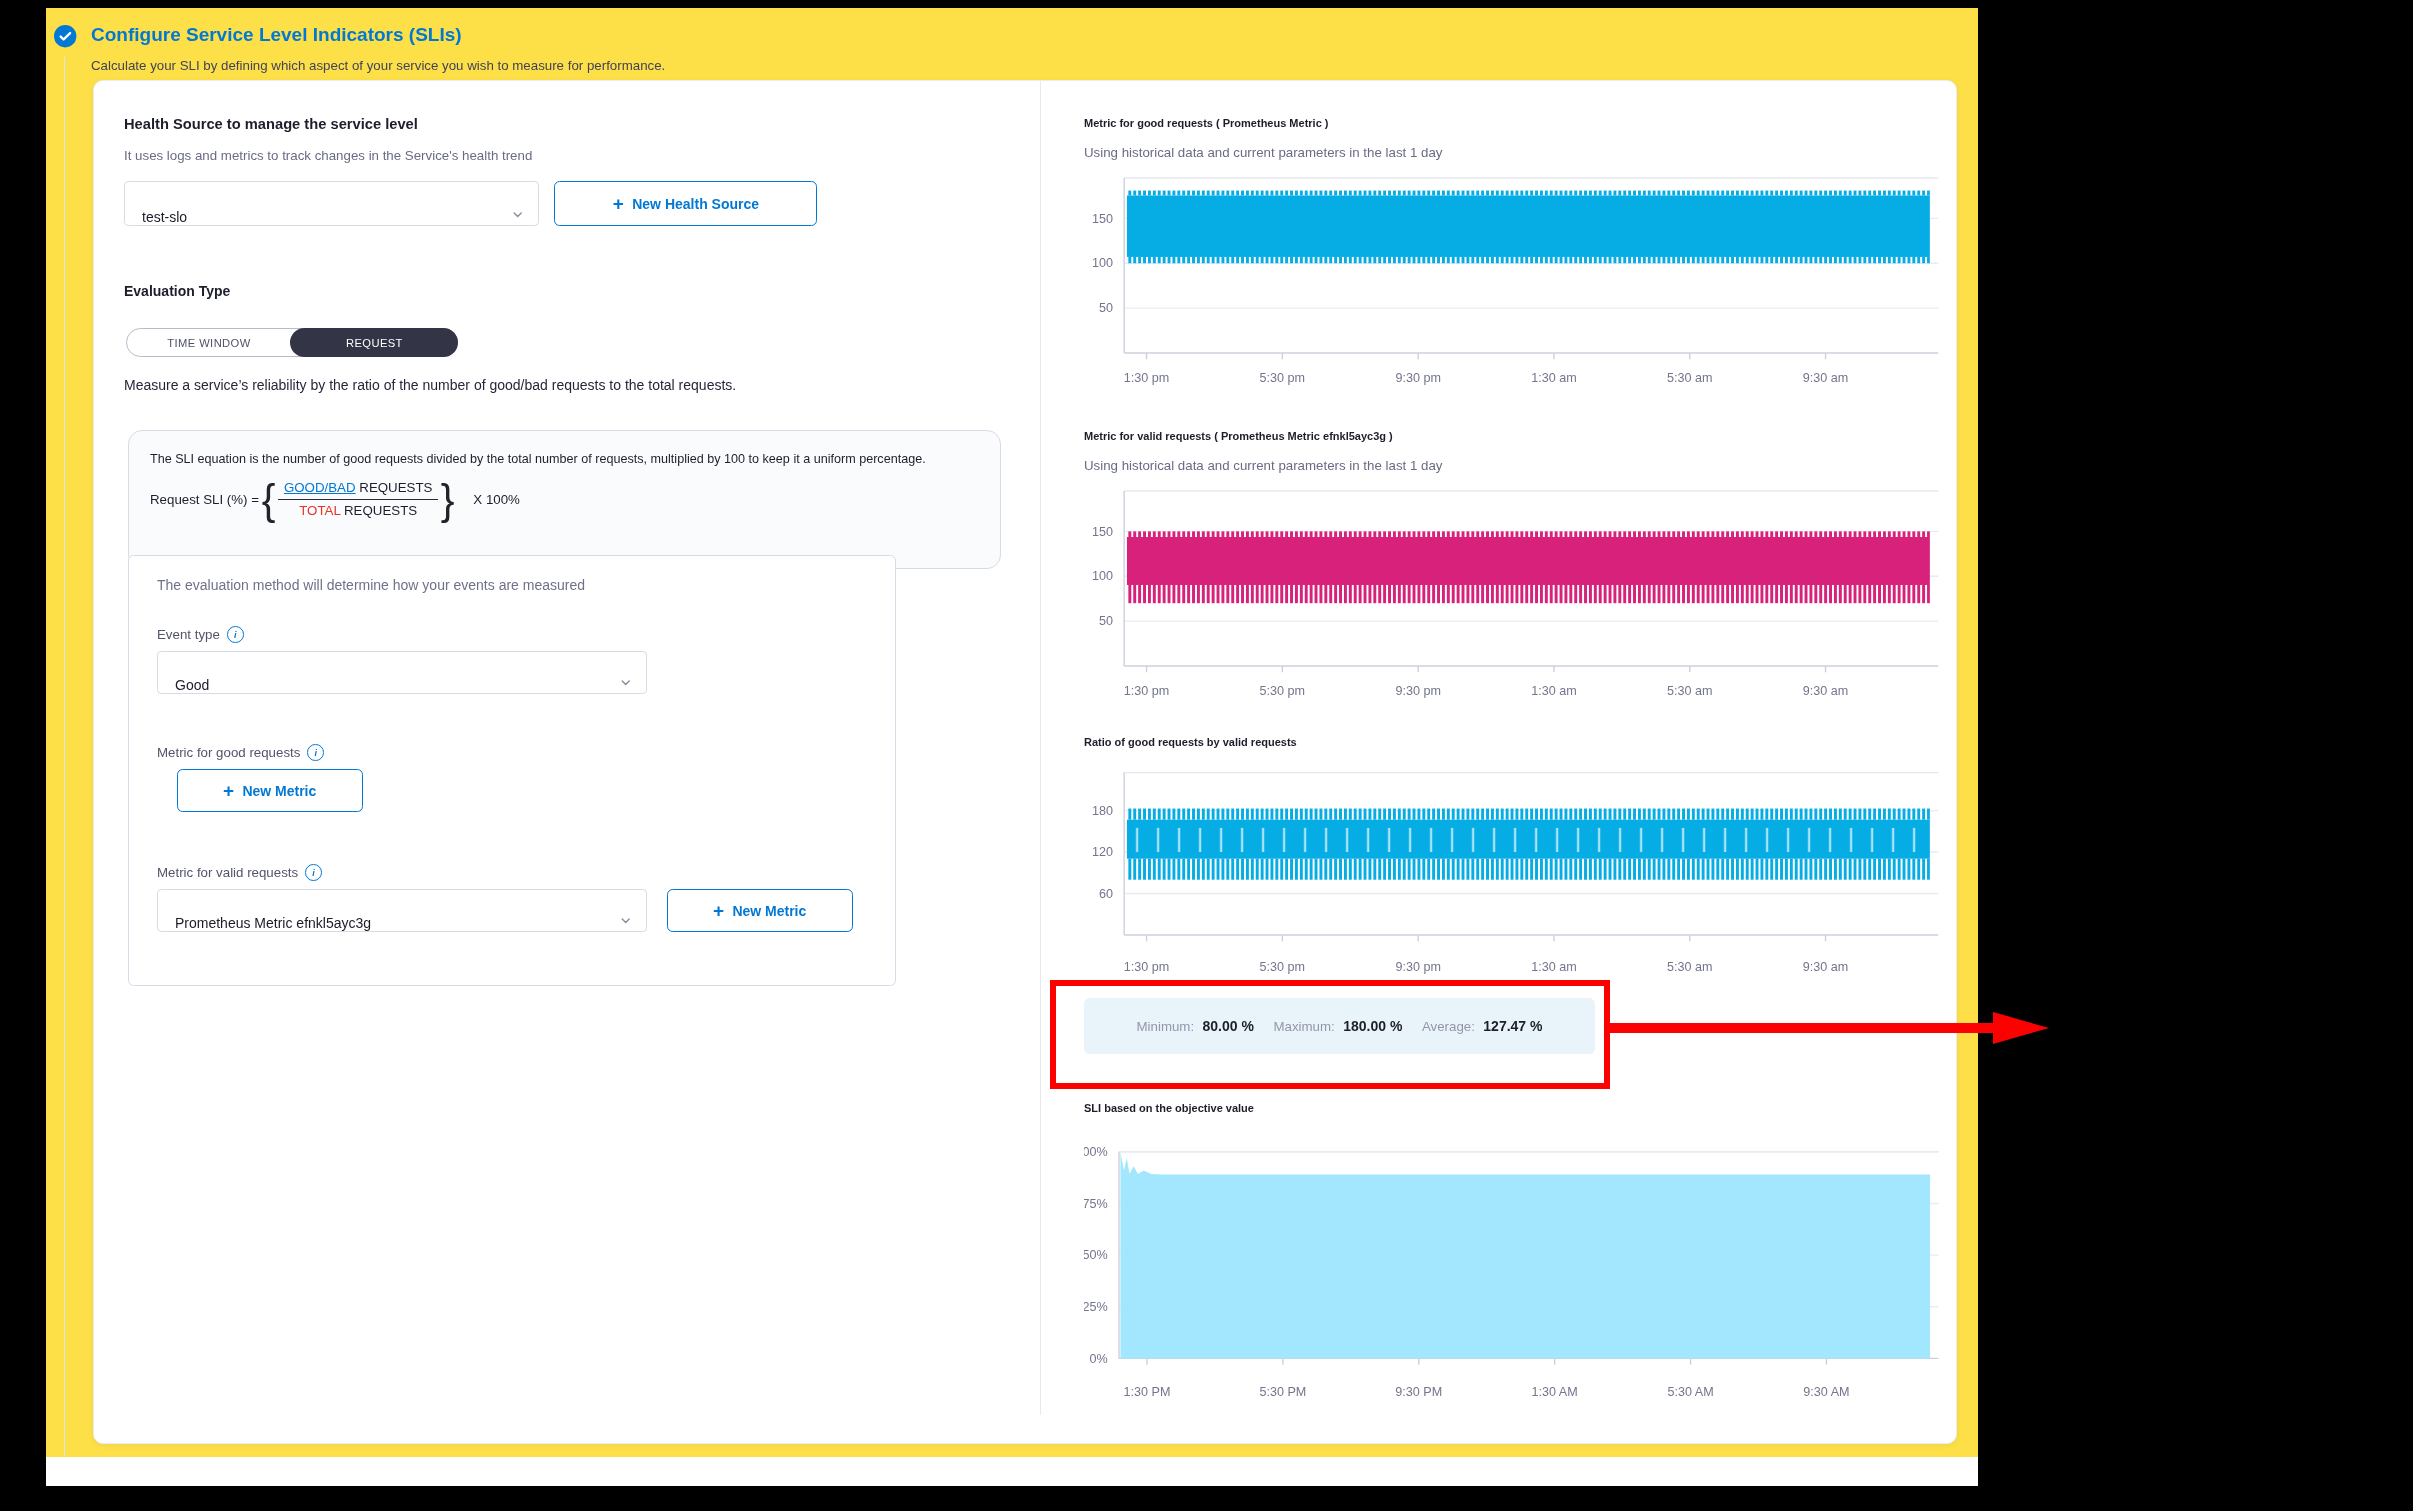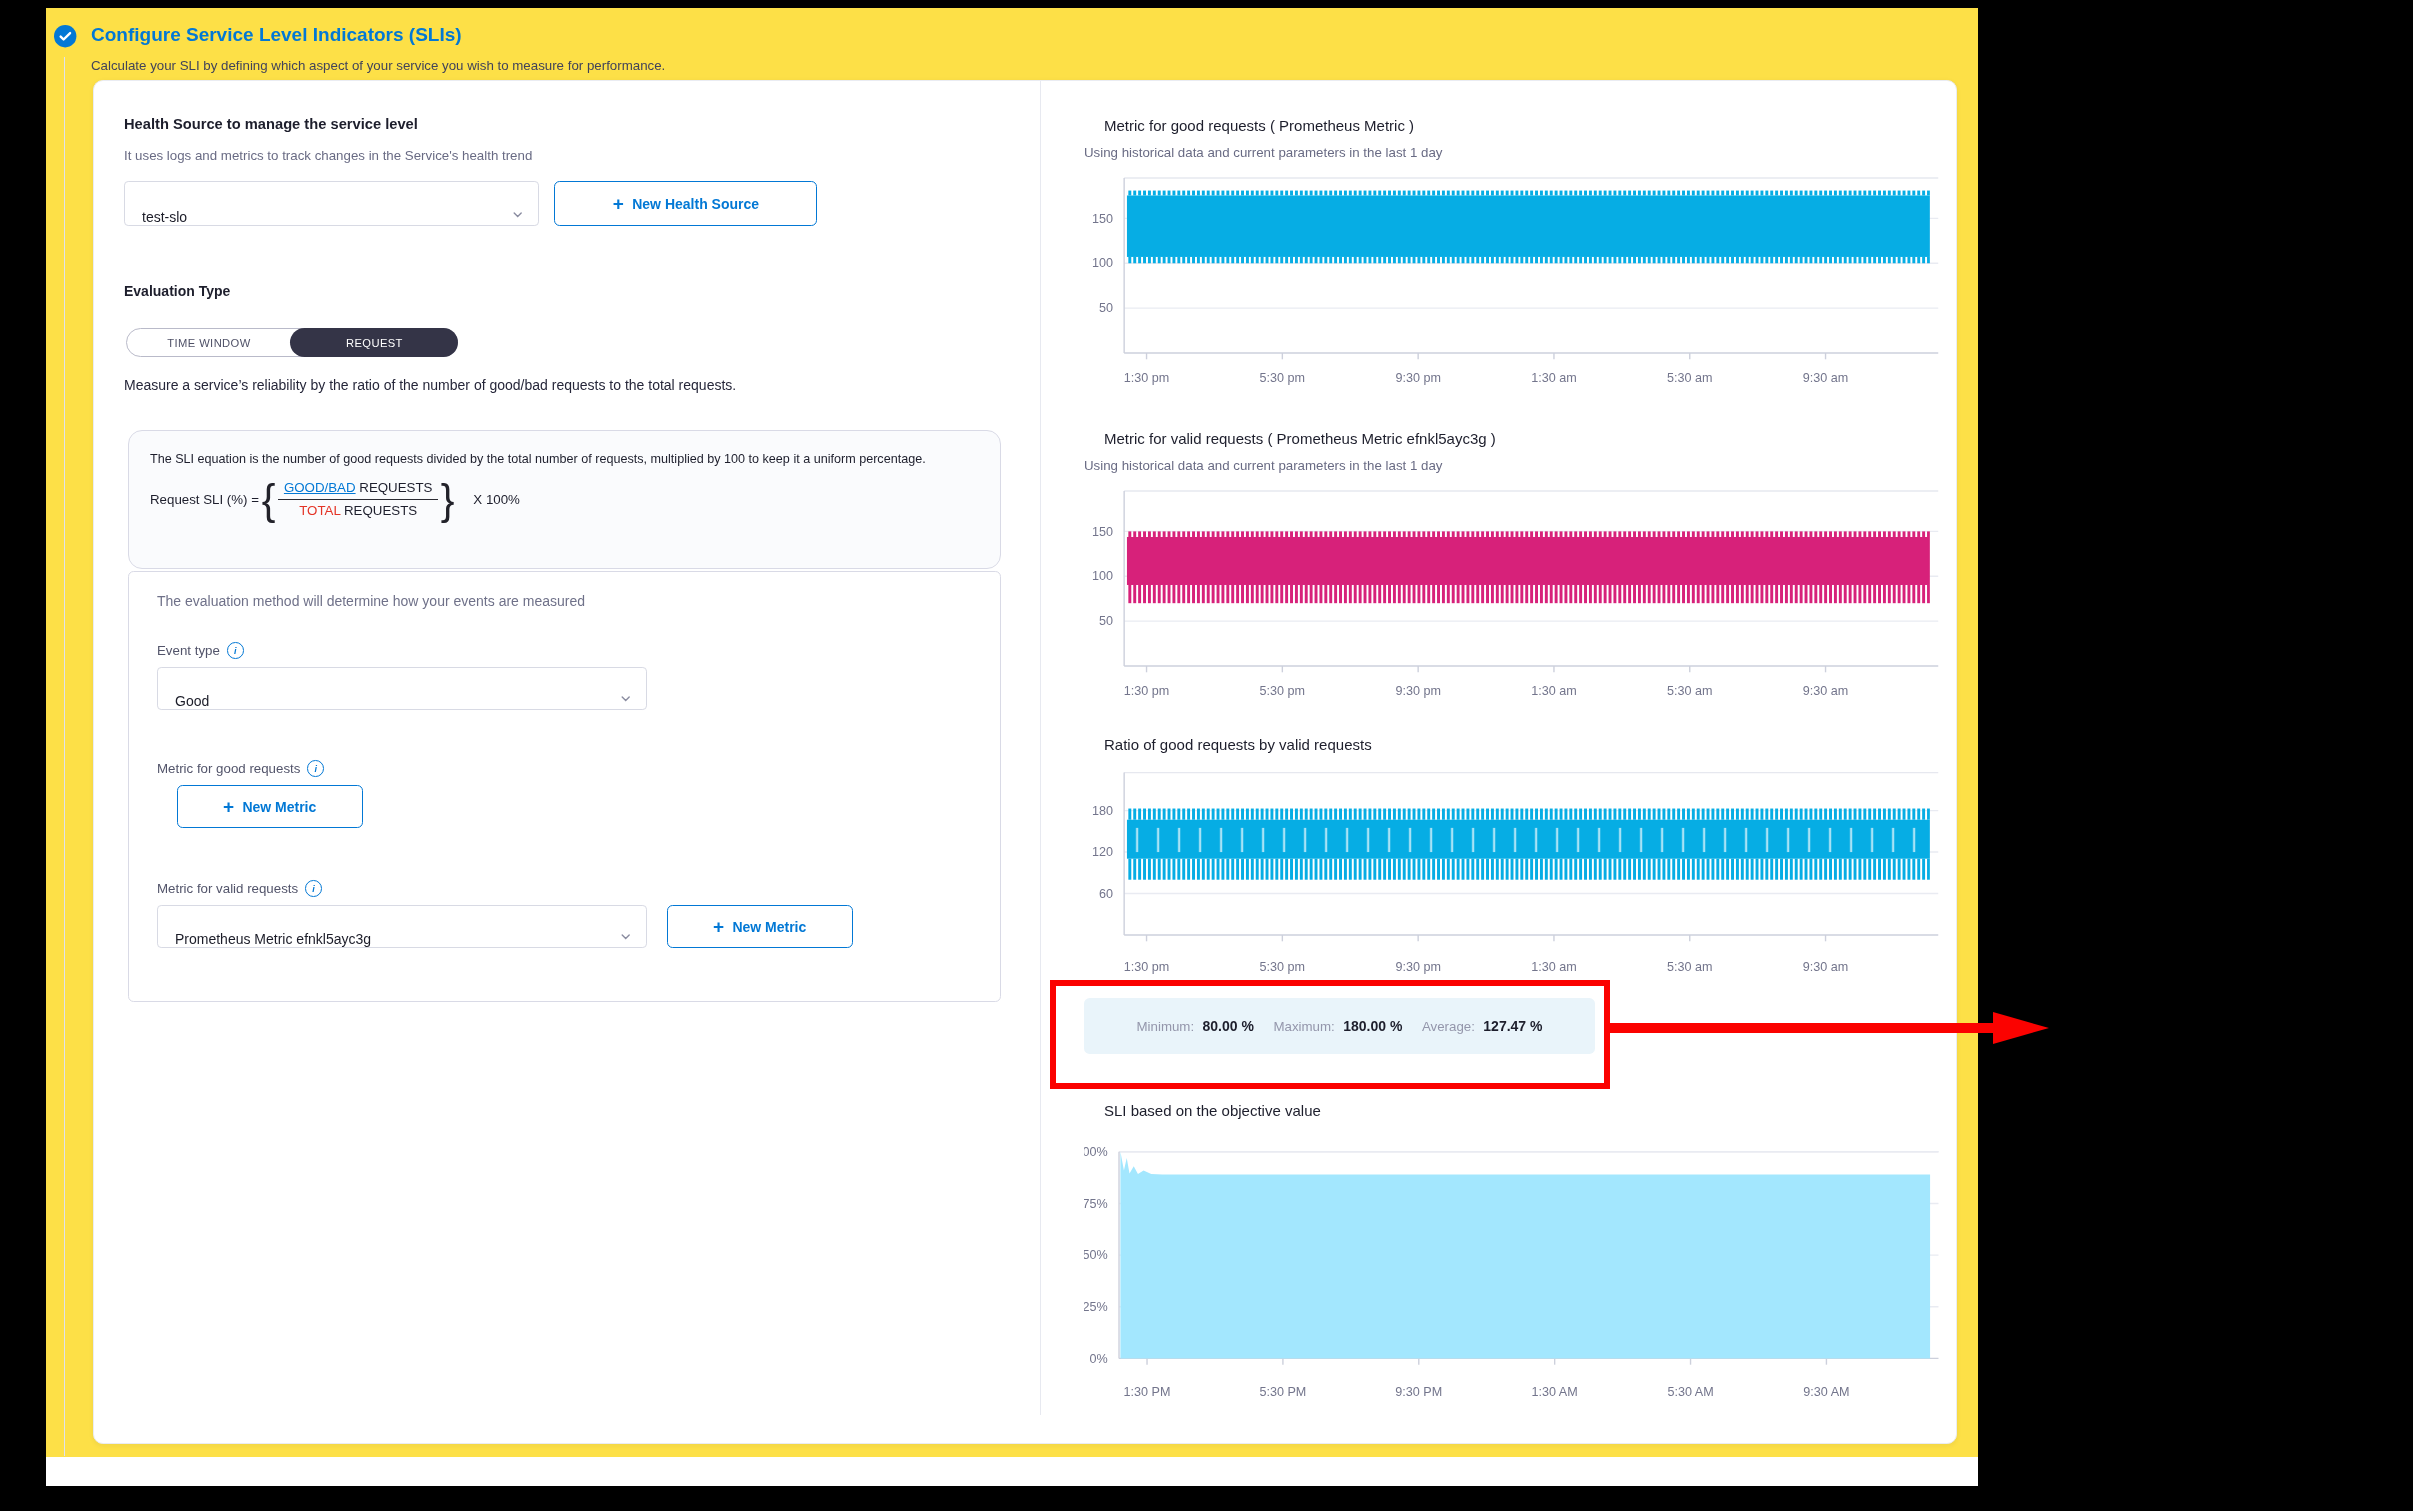--- a/index.html
+++ b/index.html
@@ -40,36 +40,36 @@
           border:0.7px solid #d9dae6;border-radius:14px;box-sizing:border-box;padding:18px 21px 16px 21px;}
   .eq-text{font-size:12.6px;color:#1d1e2c;line-height:1.65;max-width:805px;}
   .formula{display:flex;align-items:center;margin-top:5.6px;font-size:13.3px;color:#1d1e2c;}
   .brace{font-size:41px;font-weight:300;color:#22222a;margin:0 2.8px;transform:scaleY(1.05);}
   .frac{display:inline-flex;flex-direction:column;align-items:center;font-size:13.3px;}
   .frac .num{border-bottom:1.8px solid #2b2b33;padding:0 5.6px 3.5px;}
   .frac .den{padding-top:3.5px;}
   .em-blue{color:#0278d5;text-decoration:underline;}
   .em-red{color:#e43326;}
   .xfactor{margin-left:16px;}
-  .method-box{position:absolute;left:34px;top:490px;width:873px;height:431px;background:#fff;
+  .method-box{position:absolute;left:34px;top:474px;width:768px;height:431px;background:#fff;
           border:0.7px solid #d9dae6;border-radius:5.6px;box-sizing:border-box;}
   .m-note{position:absolute;left:28px;top:21px;font-size:14px;color:#6f7189;}
   .f-label{position:absolute;font-size:13.3px;color:#52546a;display:flex;align-items:center;gap:7px;}
   .info{display:inline-flex;align-items:center;justify-content:center;width:14.7px;height:14.7px;
         border:1.1px solid #0278d5;border-radius:50%;color:#0278d5;font-size:9px;font-weight:700;
         font-style:italic;cursor:pointer;}
   .lbl-event{left:28px;top:70px;} .sel-event{position:absolute;left:28px;top:95px;width:490px;}
   .lbl-good{left:28px;top:188px;}  .row-good{position:absolute;left:28px;top:213px;display:flex;}
   .lbl-valid{left:28px;top:308px;} .row-valid{position:absolute;left:28px;top:333px;display:flex;}
   .sel-metric{width:490px;} .btn-metric{width:186px;margin-left:19.6px;height:43px;}
   .sel-h62{height:43px;gap:33px;}
 
   
   .rcol{position:absolute;left:990px;top:0;width:875px;height:1362px;}
-  .c-title{position:absolute;font-size:15px;font-weight:400;color:#1d1e2c;margin-left:20px;}
+  .c-title{position:absolute;font-size:11px;font-weight:700;color:#1d1e2c;}
   .c-sub{position:absolute;font-size:13.3px;color:#696b84;}
   .c-svg{position:absolute;left:0;}
   .ctick{font-family:"Liberation Sans",sans-serif;font-size:18px;fill:#73758c;}
   .stats{position:absolute;left:0px;top:917px;width:511px;height:56px;background:#e9f4fa;
          border-radius:5.6px;display:flex;align-items:center;justify-content:center;gap:8.4px;}
   .stat-label{font-size:13.3px;color:#9496ab;}
   .stat-value{font-size:14px;font-weight:700;color:#1d1e2c;margin-right:11.2px;}
   .redbox{position:absolute;left:-34px;top:899px;width:560px;height:109px;
           border:6.3px solid #fb0200;box-sizing:border-box;z-index:5;}
   .arrow-stem{position:absolute;left:1608px;top:1023px;width:389px;height:9.8px;background:#fb0200;z-index:9;}

